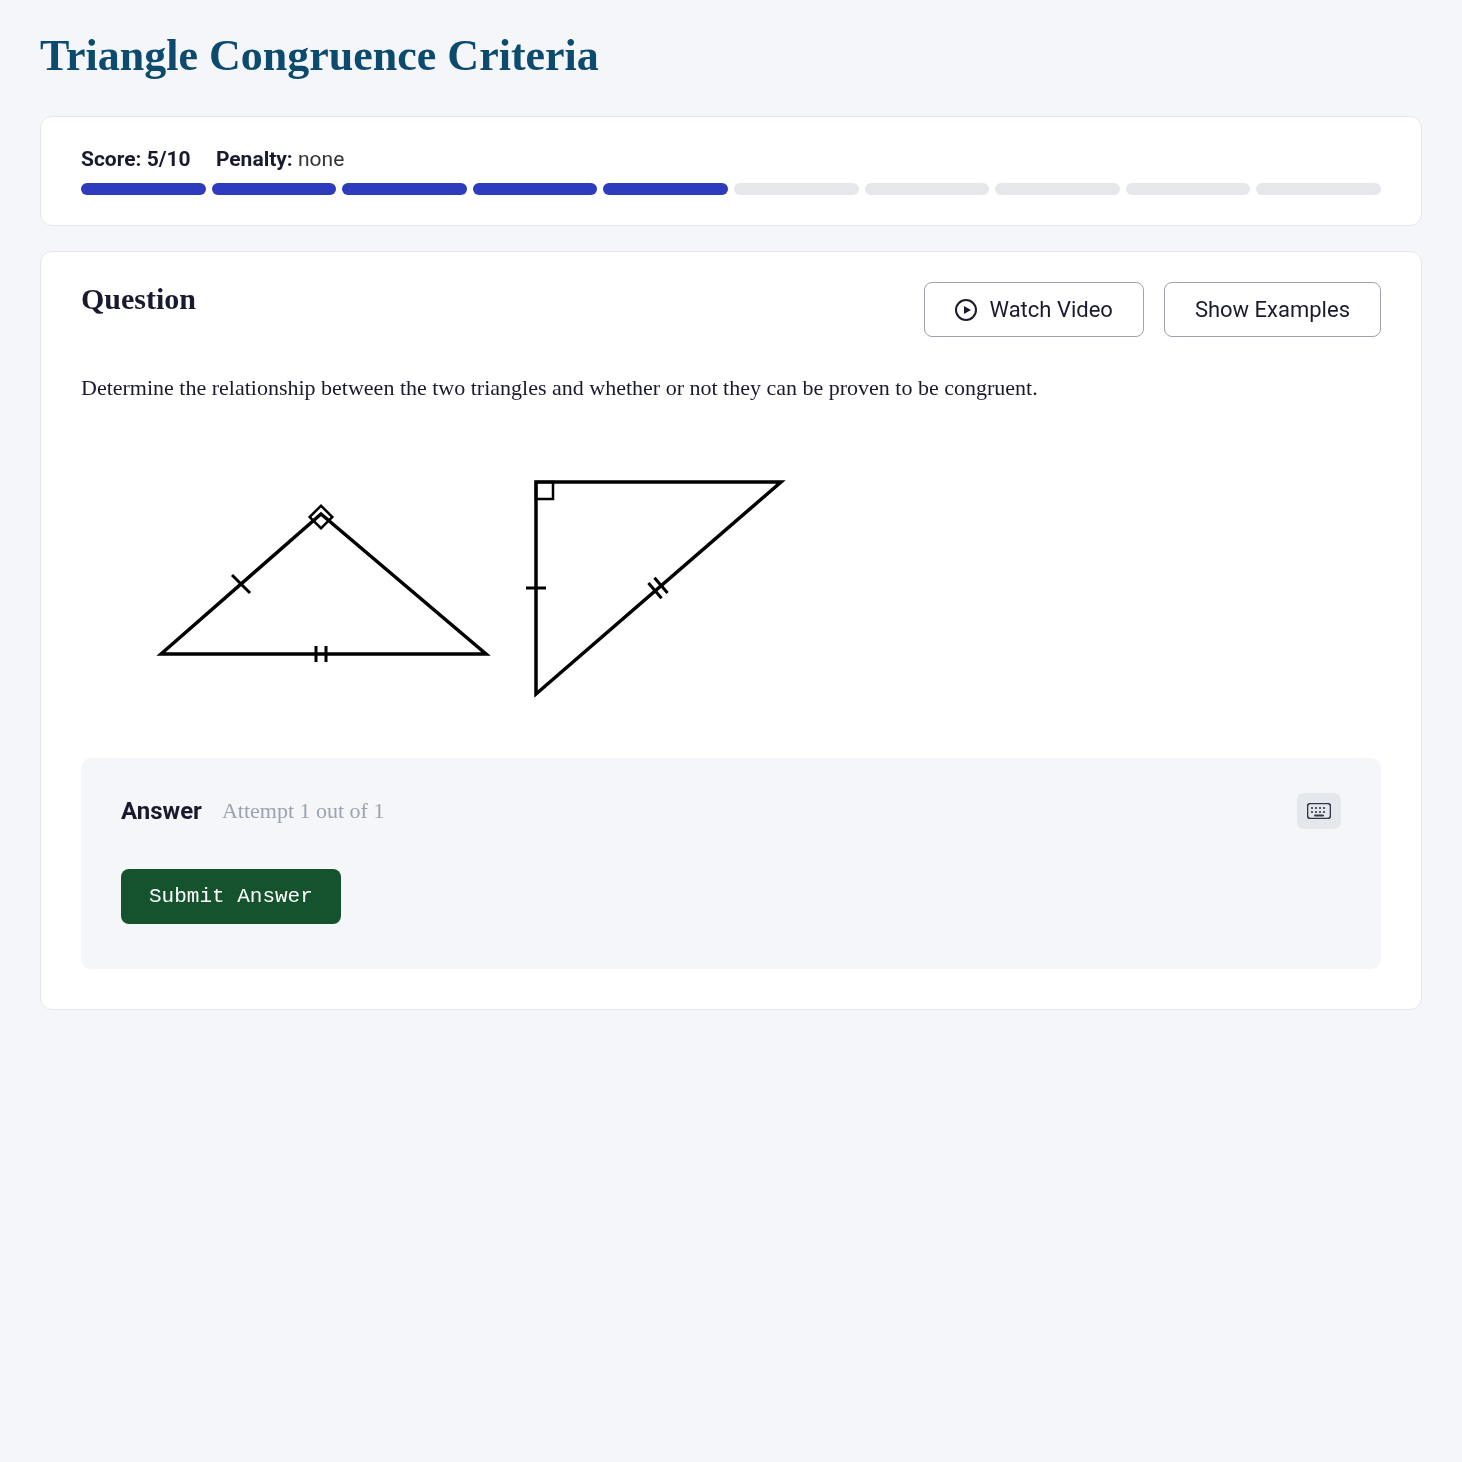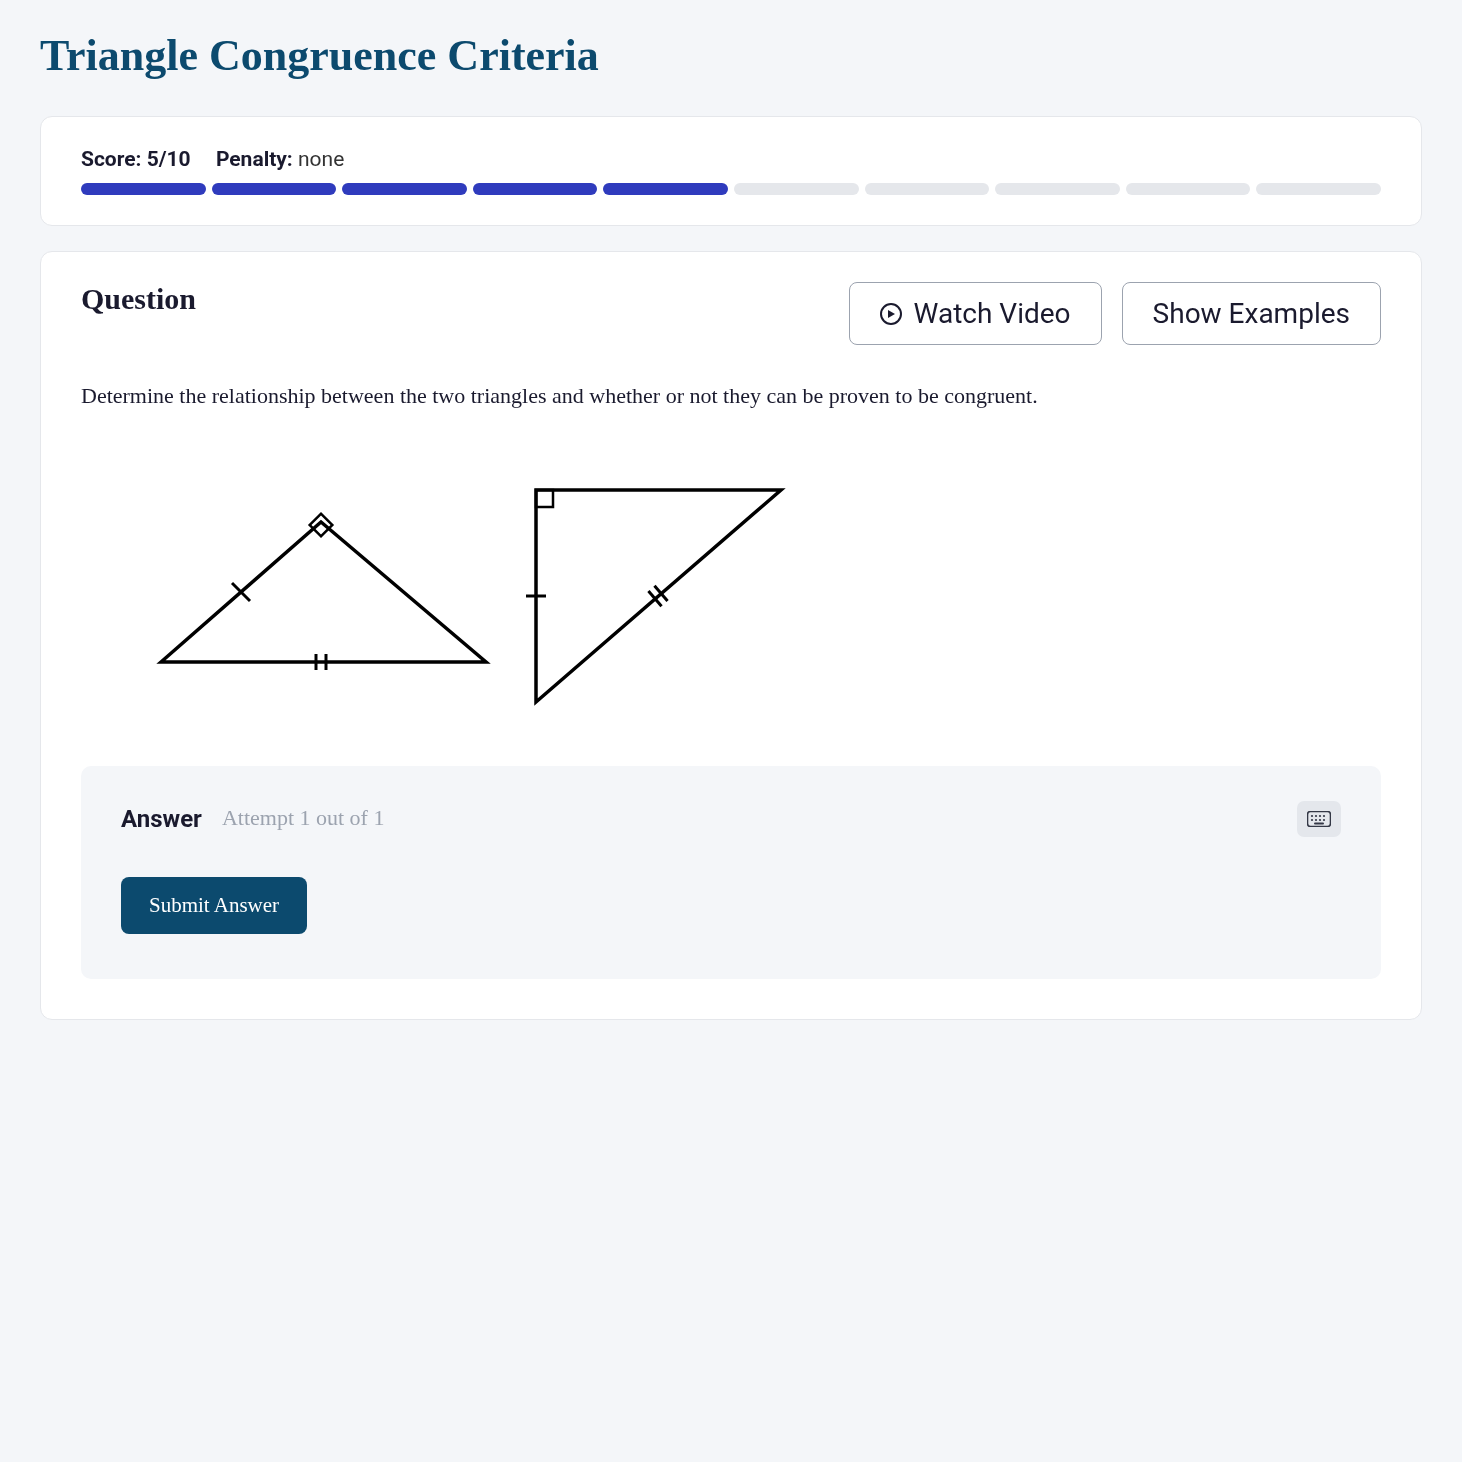--- a/index.html
+++ b/index.html
@@ -53,21 +53,21 @@
     font-size: 30px;
     font-weight: 700;
     font-family: Georgia, serif;
   }
   .header-buttons { display: flex; gap: 20px; }
   .outline-btn {
     background: #fff;
     border: 1.5px solid #9ca3af;
     border-radius: 8px;
     padding: 14px 30px;
-    font-size: 28px;
+    font-size: 22px;
     font-family: -apple-system, BlinkMacSystemFont, 'Segoe UI', Roboto, sans-serif;
     color: #1a1a2e;
     display: flex;
     align-items: center;
     gap: 12px;
     cursor: pointer;
   }
   .play-icon {
     width: 22px; height: 22px;
     border: 2px solid #1a1a2e;
@@ -99,21 +99,21 @@
     border-radius: 10px;
     padding: 35px 40px 45px 40px;
   }
   .answer-header {
     display: flex;
     align-items: center;
     justify-content: space-between;
     margin-bottom: 40px;
     font-family: -apple-system, BlinkMacSystemFont, 'Segoe UI', Roboto, sans-serif;
   }
-  .answer-header-left { display: flex; align-items: flex-start; gap: 20px; }
+  .answer-header-left { display: flex; align-items: center; gap: 20px; }
   .answer-label { font-size: 24px; font-weight: 700; }
   .attempt-text { font-size: 22px; color: #9ca3af; font-family: Georgia, serif; }
   .keyboard-btn {
     width: 44px; height: 36px;
     background: #e4e7ec;
     border: none;
     border-radius: 7px;
     display: flex; align-items: center; justify-content: center;
     cursor: pointer;
   }
@@ -137,27 +137,27 @@
     margin: 0 6px;
     position: relative;
     top: -2px;
   }
   .dropdown .chev {
     width: 14px; height: 14px;
   }
   .dd1 { width: 460px; }
   .dd2 { width: 560px; }
   .submit-btn {
-    background: #0c4a6e;
+    background: #14532d;
     color: #fff;
     border: none;
     border-radius: 8px;
     padding: 16px 28px;
     font-size: 21px;
-    font-family: Liberation Serif, serif;
+    font-family: Liberation Mono, monospace;
     cursor: pointer;
   }
 </style>
 </head>
 <body>
 
 <h1 class="page-title">Triangle Congruence Criteria</h1>
 
 <div class="card">
   <div class="score-line">

